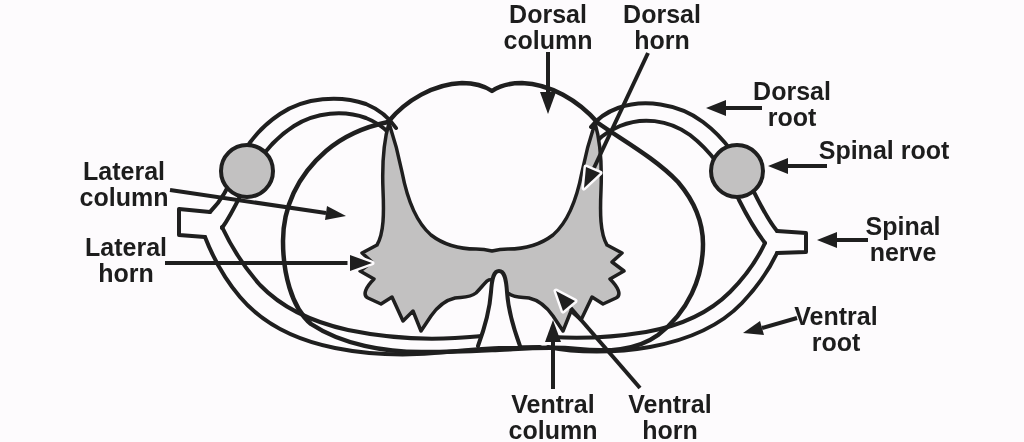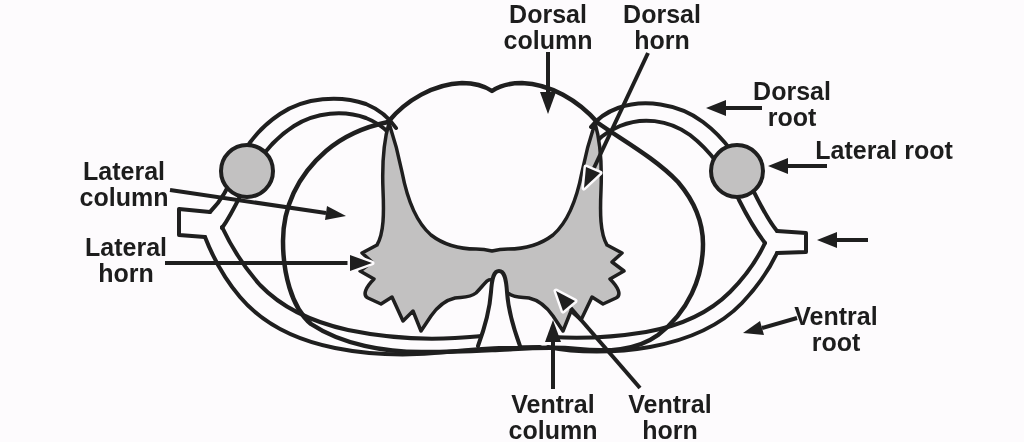--- a/index.html
+++ b/index.html
@@ -156,21 +156,25 @@
   </div>
   <div class="label" style="left:582px;top:1px">
     <span>Dorsal</span>
     <span>horn</span>
   </div>
   <div class="label" style="left:712px;top:78px">
     <span>Dorsal</span>
     <span>root</span>
   </div>
   <div class="label" style="left:794px;top:137px;width:180px">
-    <span>Lateral root</span>
+    <span>Spinal root</span>
+  </div>
+  <div class="label" style="left:823px;top:213px">
+    <span>Spinal</span>
+    <span>nerve</span>
   </div>
   <div class="label" style="left:756px;top:303px">
     <span>Ventral</span>
     <span>root</span>
   </div>
   <div class="label" style="left:44px;top:158px">
     <span>Lateral</span>
     <span>column</span>
   </div>
   <div class="label" style="left:46px;top:234px">

